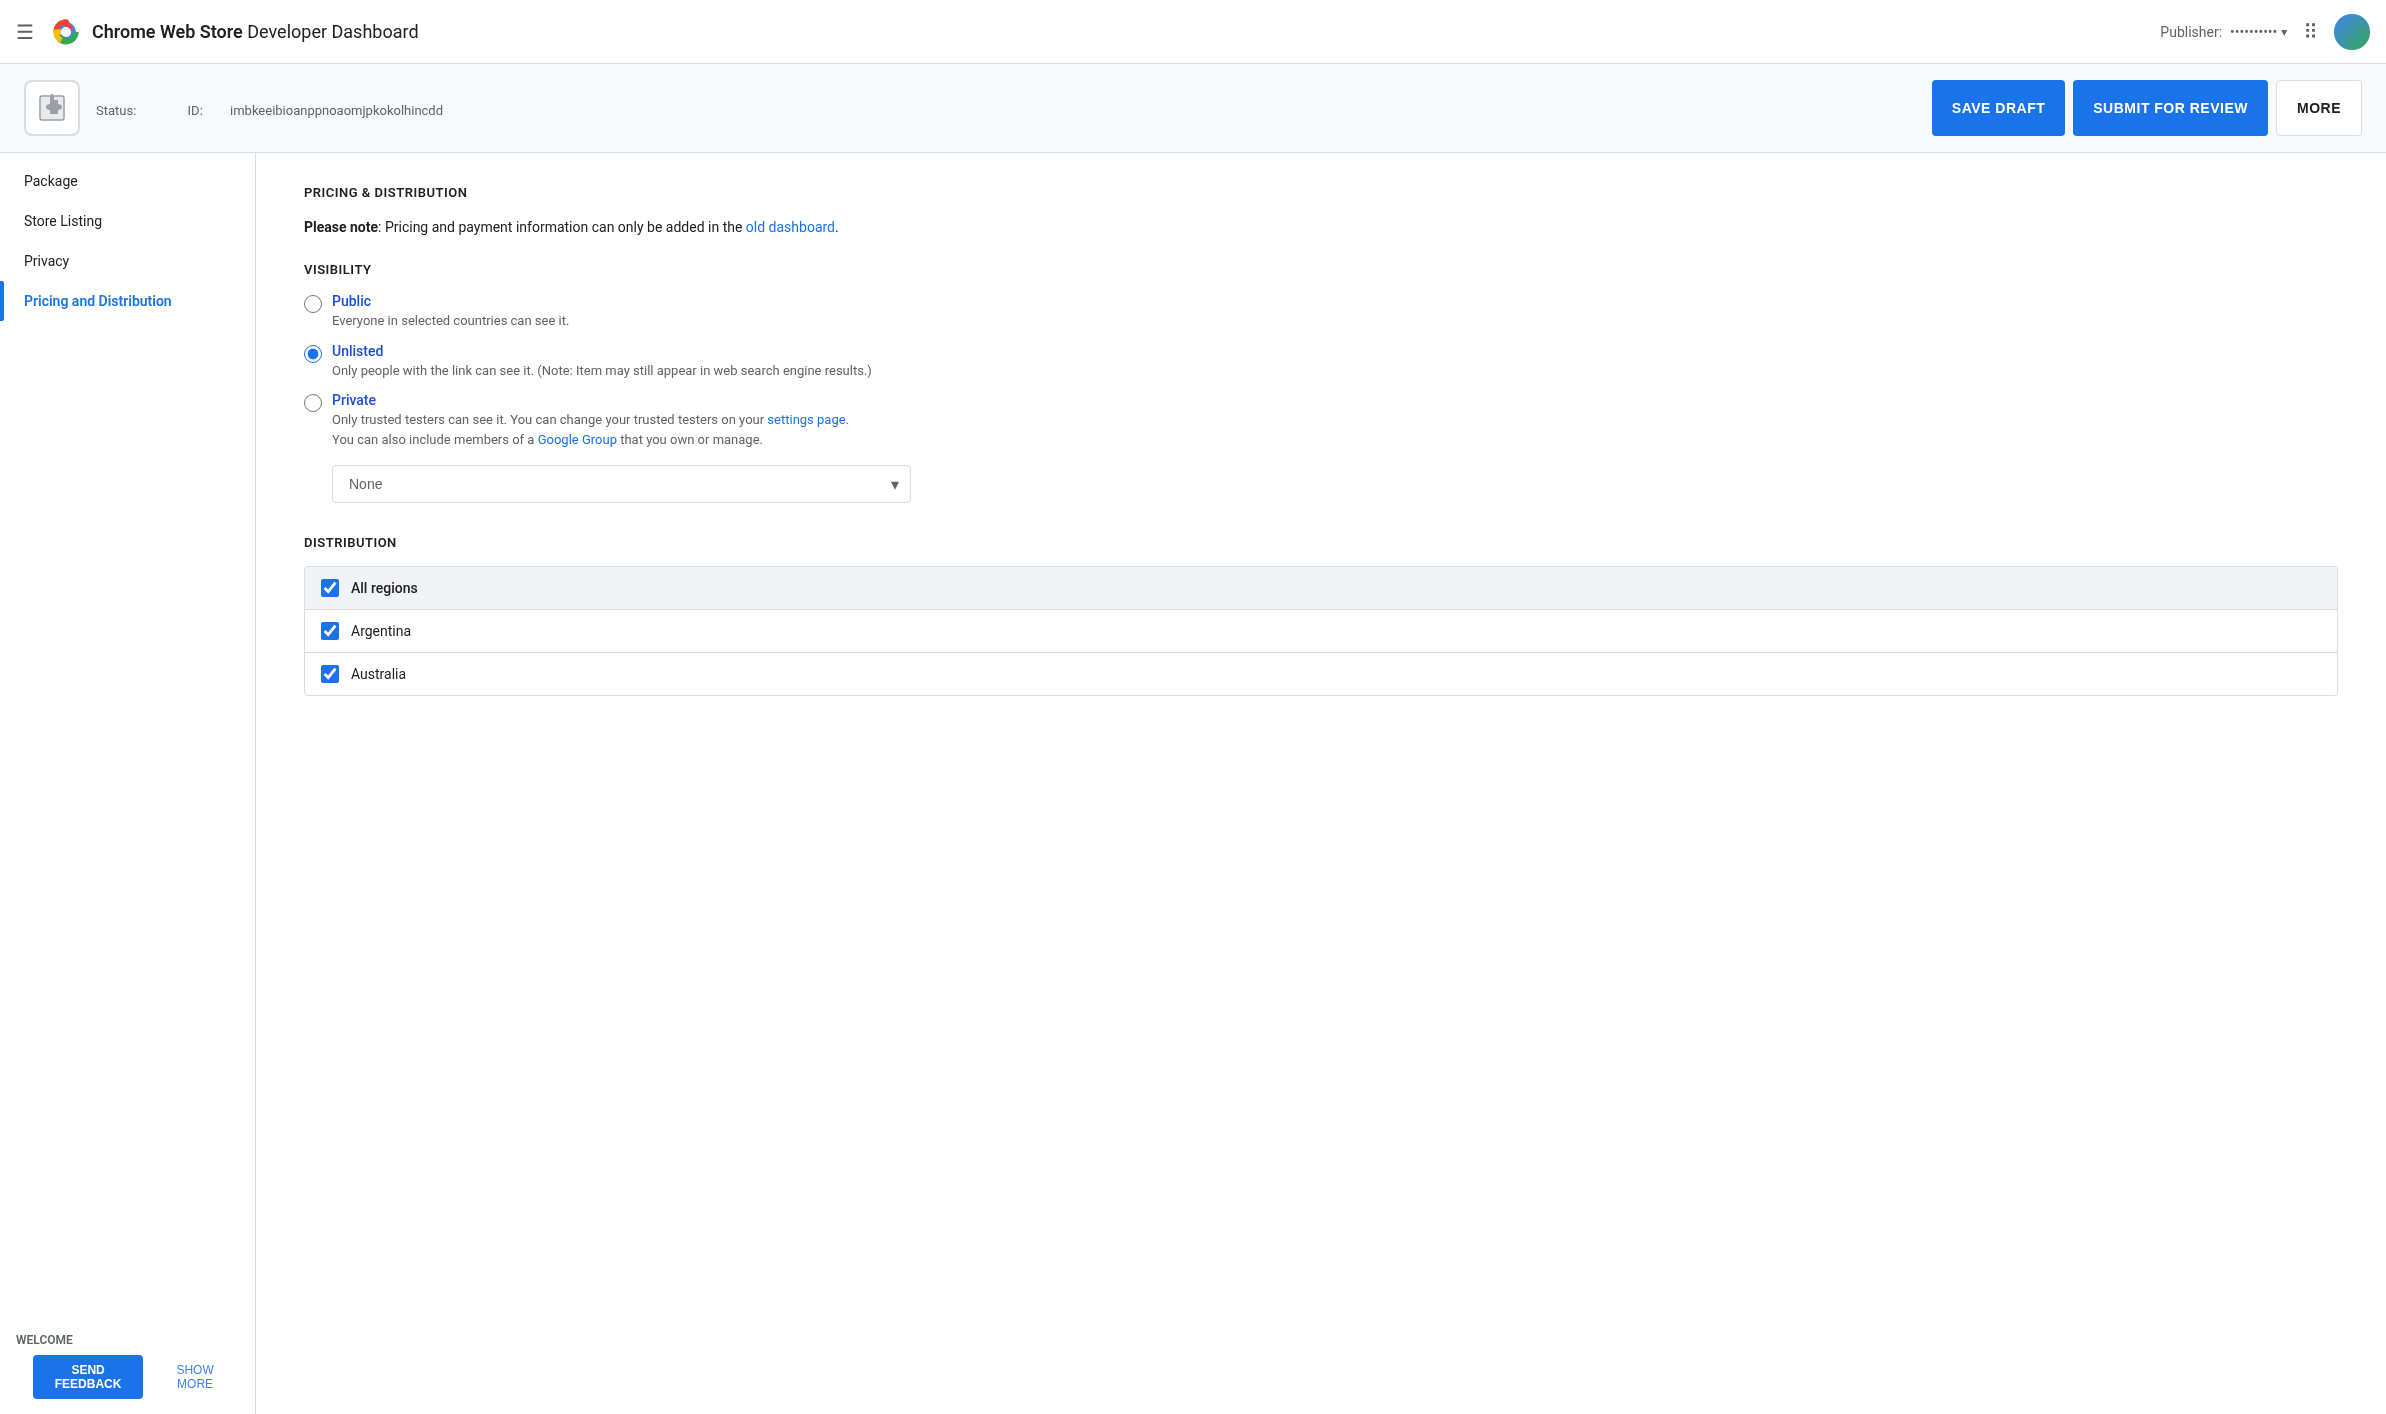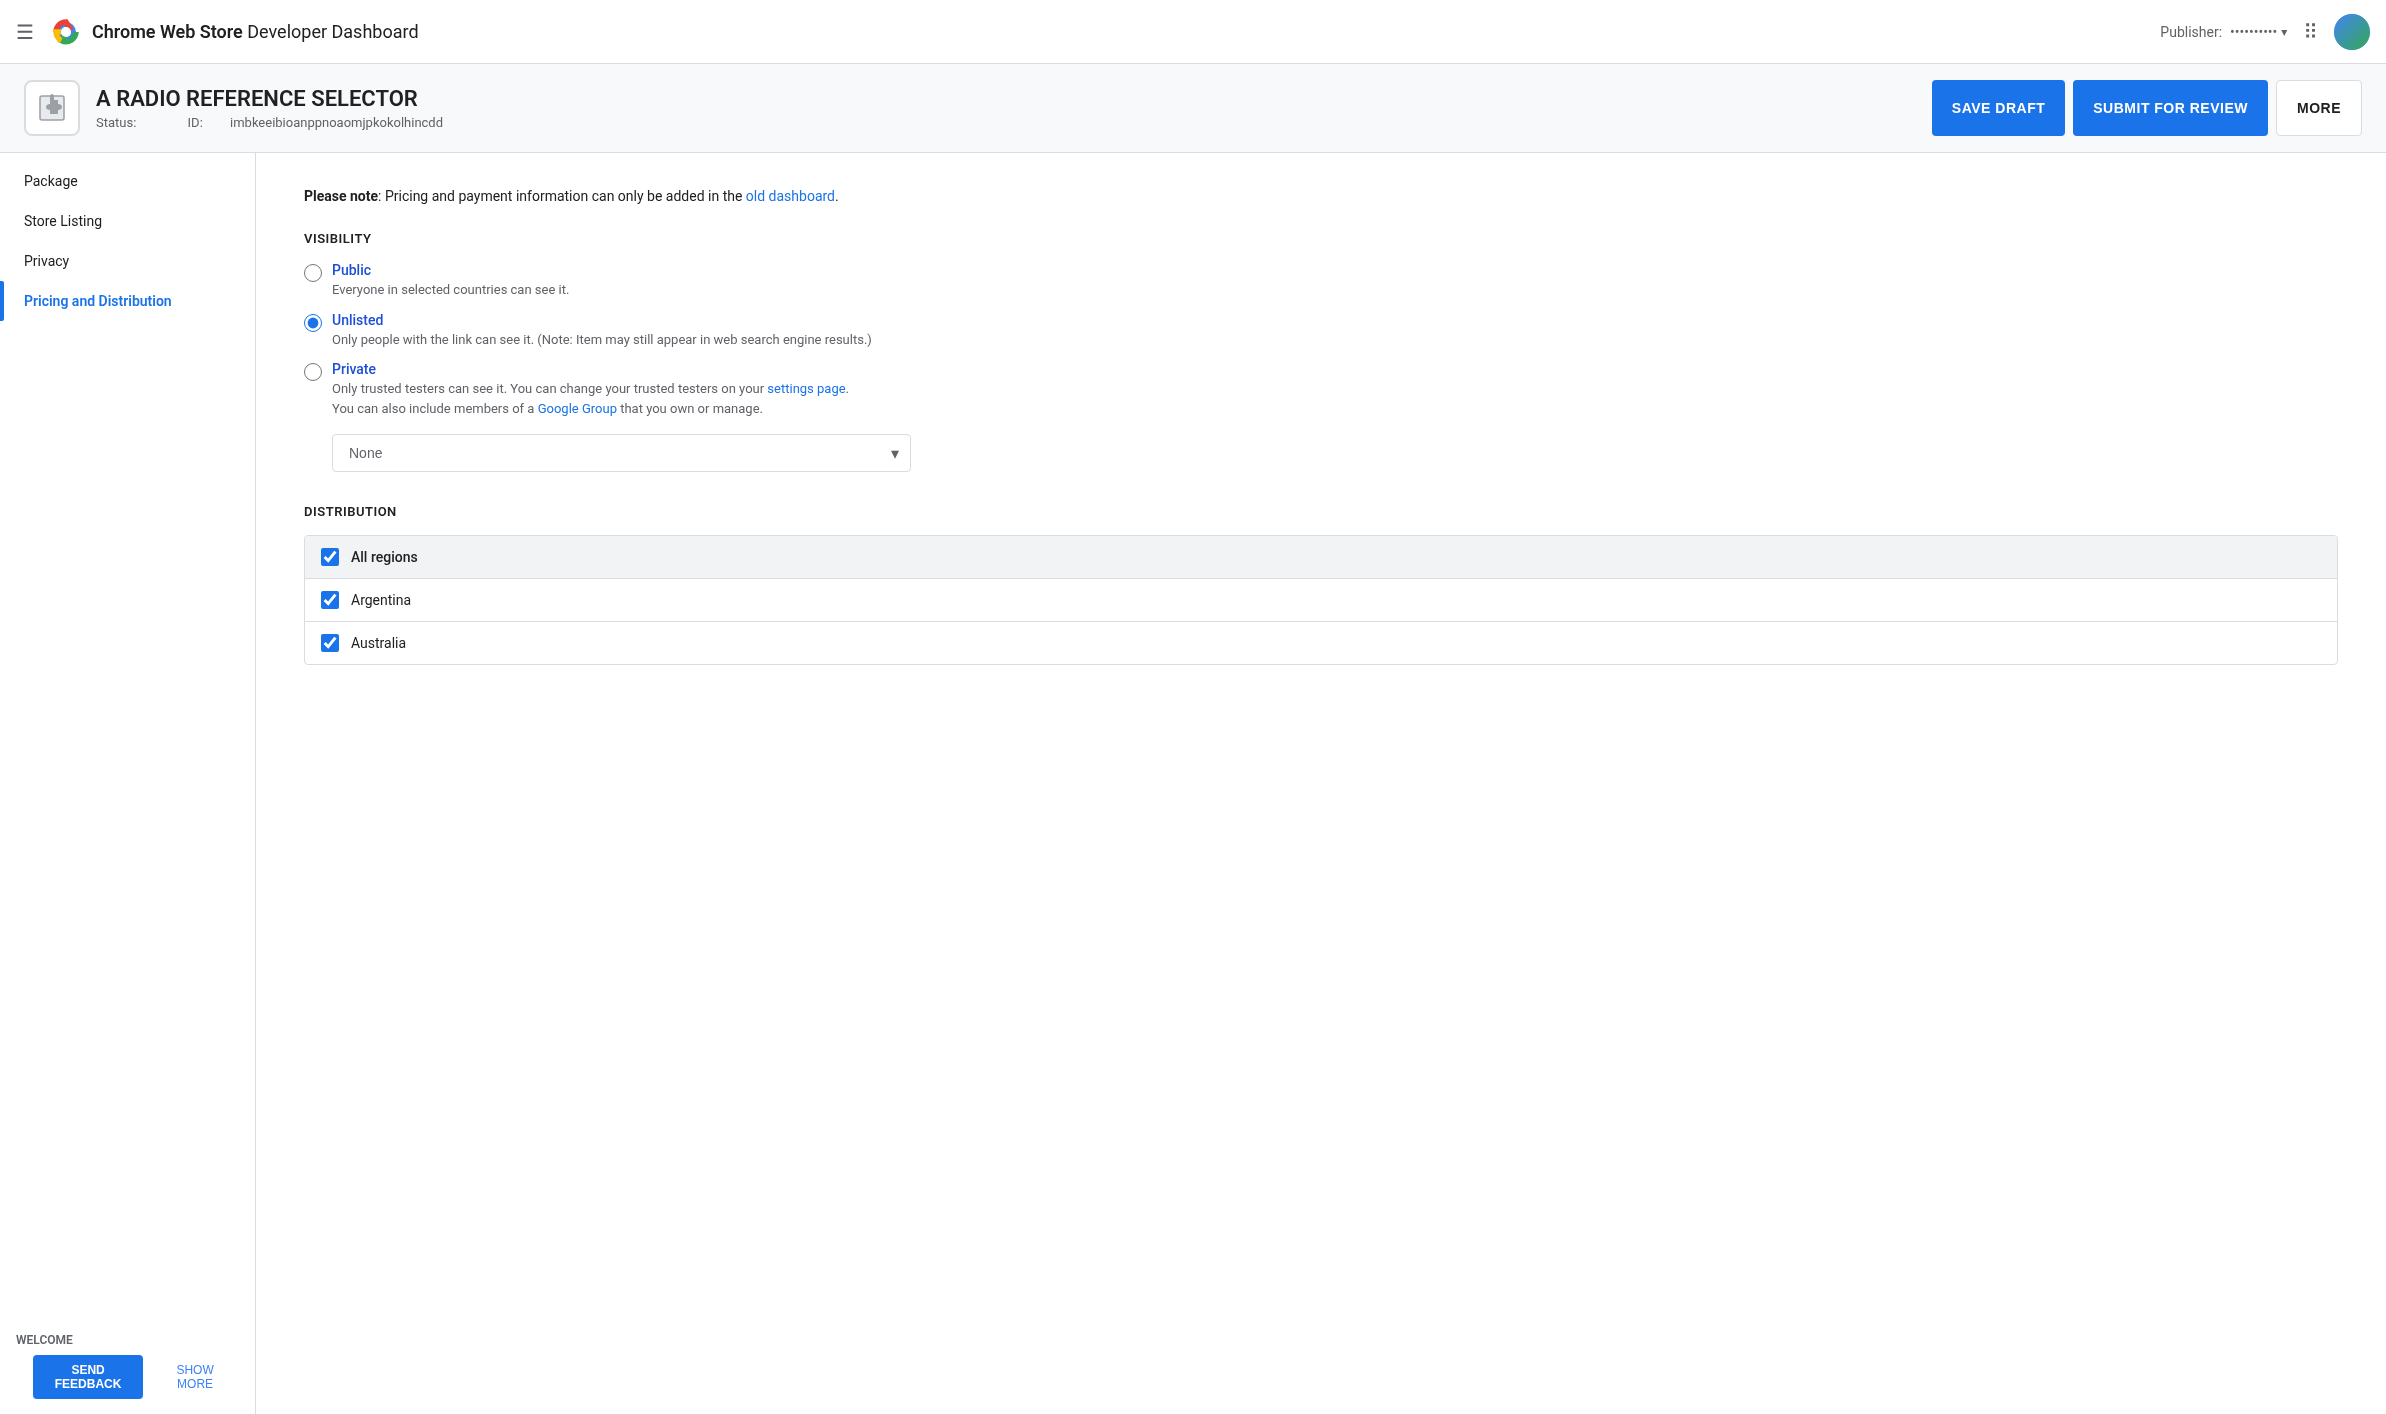--- a/index.html
+++ b/index.html
@@ -224,21 +224,20 @@
 </nav>
 
 <div class="ext-header">
   <div class="ext-icon">
     <svg width="32" height="32" viewBox="0 0 32 32">
       <rect x="4" y="4" width="24" height="24" rx="2" fill="#e8eaed" stroke="#9aa0a6" stroke-width="1.5"></rect>
       <path d="M14 8 L14 4 C14 3 15 2 16 2 C17 2 18 3 18 4 L18 8 L22 8 L22 12 C24 12 26 13 26 15 C26 17 24 18 22 18 L22 22 L14 22 L14 18 C12 18 10 17 10 15 C10 13 12 12 14 12 Z" fill="#9aa0a6"></path>
     </svg>
   </div>
   <div class="ext-info">
-    <div class="ext-name">A RADIO REFERENCE SELECTOR</div>
     <div class="ext-meta">
       <span>Status:</span>
       <span></span>
       <span>ID:</span>
       <span>imbkeeibioanppnoaomjpkokolhincdd</span>
     </div>
   </div>
   <div class="header-buttons">
     <button class="btn-save-draft">SAVE DRAFT</button>
     <button class="btn-submit">SUBMIT FOR REVIEW</button>
@@ -267,20 +266,21 @@
       <div class="welcome-text">WELCOME</div>
       <div class="sidebar-bottom-buttons">
         <button class="btn-feedback">SEND FEEDBACK</button>
         <button class="btn-show-more">SHOW MORE</button>
       </div>
     </div>
   </aside>
 
   <main class="content">
 
+    <div class="section-title">PRICING &amp; DISTRIBUTION</div>
 
     <p class="note-text">
       <strong>Please note</strong><span>: Pricing and payment information can only be added in the </span><a href="#">old dashboard</a><span>.</span>
     </p>
 
     <div class="visibility-section">
       <div class="visibility-title">VISIBILITY</div>
 
       <div class="radio-group">
 

